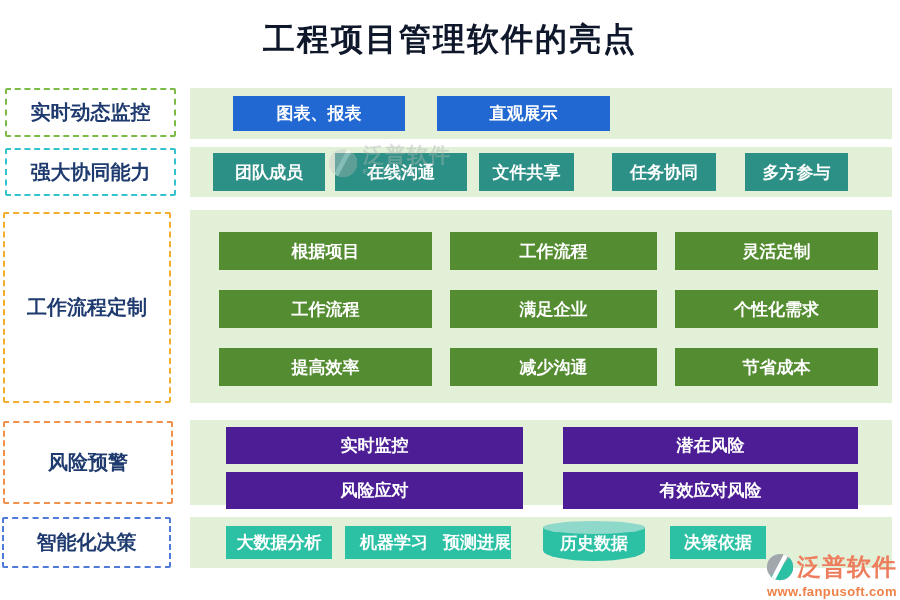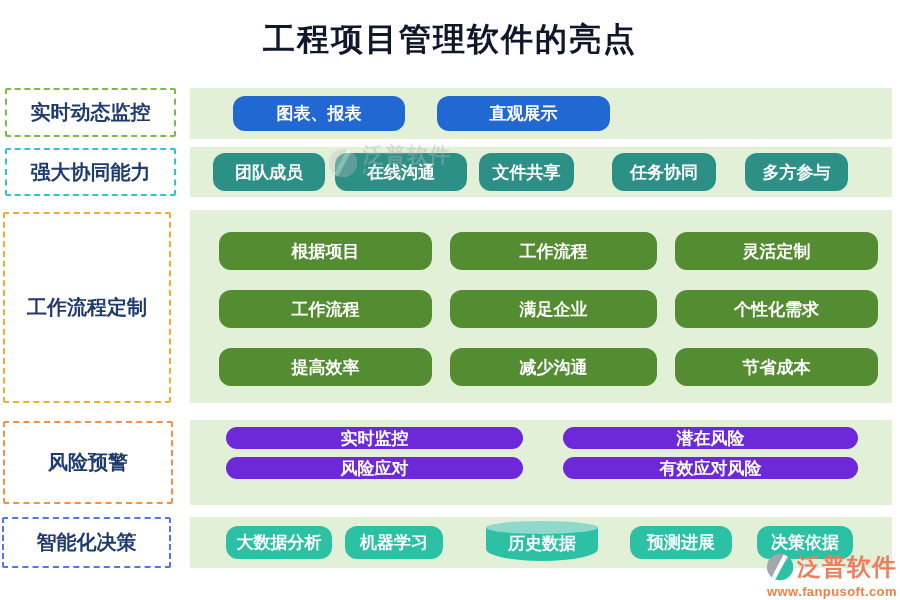--- a/index.html
+++ b/index.html
@@ -6,21 +6,21 @@
   .canvas{position:relative;width:900px;height:600px;background:#fff;overflow:hidden;
           font-family:"Liberation Sans","DejaVu Sans",sans-serif;}
   
   .title{position:absolute;left:0;top:18px;width:900px;text-align:center;margin:0;
          font-size:32px;font-weight:bold;letter-spacing:2px;color:#0f172a;}
   
   .labelbox{position:absolute;background:#fff;display:flex;align-items:center;justify-content:center;
             font-size:20px;font-weight:bold;color:#1e3a6e;box-sizing:border-box;border-radius:2px;}
   .band{position:absolute;background:#e3f0d8;display:flex;align-items:center;box-sizing:border-box;}
   .chip{display:flex;align-items:center;justify-content:center;color:#fff;font-weight:bold;
-        font-size:17px;box-sizing:border-box;flex:none;border-radius:12px;}
+        font-size:17px;box-sizing:border-box;flex:none;}
   
   .lb1{left:5px;top:88px;width:171px;height:49px;border:2px dashed #7cbb45;}
   .bd1{left:190px;top:88px;width:702px;height:51px;}
   .bd1 .chip{height:35px;background:#2268d3;}
   .bd1 .chip:nth-child(1){margin-left:43px;width:172px;}
   .bd1 .chip:nth-child(2){margin-left:32px;width:173px;}
   .bd1 .chip:nth-child(3){margin-left:20px;width:172px;}
   
   .lb2{left:5px;top:148px;width:171px;height:48px;border:2px dashed #35c2cf;}
   .bd2{left:190px;top:147px;width:702px;height:50px;}
@@ -33,21 +33,21 @@
   
   .lb3{left:3px;top:212px;width:168px;height:191px;border:2px dashed #f2ad2d;}
   .bd3{left:190px;top:210px;width:702px;height:193px;display:grid;align-items:start;
        grid-template-columns:213px 207px 203px;column-gap:18px;row-gap:20px;
        padding:22px 0 0 29px;align-content:start;}
   .bd3 .chip{height:38px;background:#548c31;}
   
   .lb4{left:3px;top:421px;width:170px;height:83px;border:2px dashed #f0914b;}
   .bd4{left:190px;top:420px;width:702px;height:85px;flex-wrap:wrap;align-items:flex-start;
        padding-top:7px;row-gap:8px;align-content:flex-start;}
-  .bd4 .chip{height:22px;background:#6d28d9;}
+  .bd4 .chip{height:37px;background:#4c1d95;}
   .bd4 .chip:nth-child(odd){margin-left:36px;width:297px;}
   .bd4 .chip:nth-child(even){margin-left:40px;width:295px;}
   
   .lb5{left:2px;top:517px;width:169px;height:51px;border:2px dashed #4f7ad8;}
   .bd5{left:190px;top:517px;width:702px;height:51px;}
   .bd5 .chip{height:33px;background:#2cc0a4;}
   .bd5 .chip:nth-child(1){margin-left:36px;width:106px;}
   .bd5 .chip:nth-child(2){margin-left:13px;width:98px;}
   .bd5 .cyl{margin-left:43px;width:112px;height:34px;position:relative;background:#2cc0a4;
             border-radius:0 0 56px 56px / 0 0 12px 12px;margin-top:2px;}
@@ -120,24 +120,24 @@
     <div class="chip">风险应对</div>
     <div class="chip">有效应对风险</div>
   </div>
 
   <div class="labelbox lb5">
     <span>智能化决策</span>
   </div>
   <div class="band bd5">
     <div class="chip">大数据分析</div>
     <div class="chip">机器学习</div>
+    <div class="chip">预测进展</div>
     <div class="chip cyl">
       <span>历史数据</span>
     </div>
-    <div class="chip">预测进展</div>
     <div class="chip">决策依据</div>
   </div>
 
   <div class="watermark">
     <svg class="wicon" viewBox="0 0 32 32">
       <defs>
           <clipPath id="wc">
             <circle cx="16" cy="16" r="15"></circle>
           </clipPath>
         </defs>

